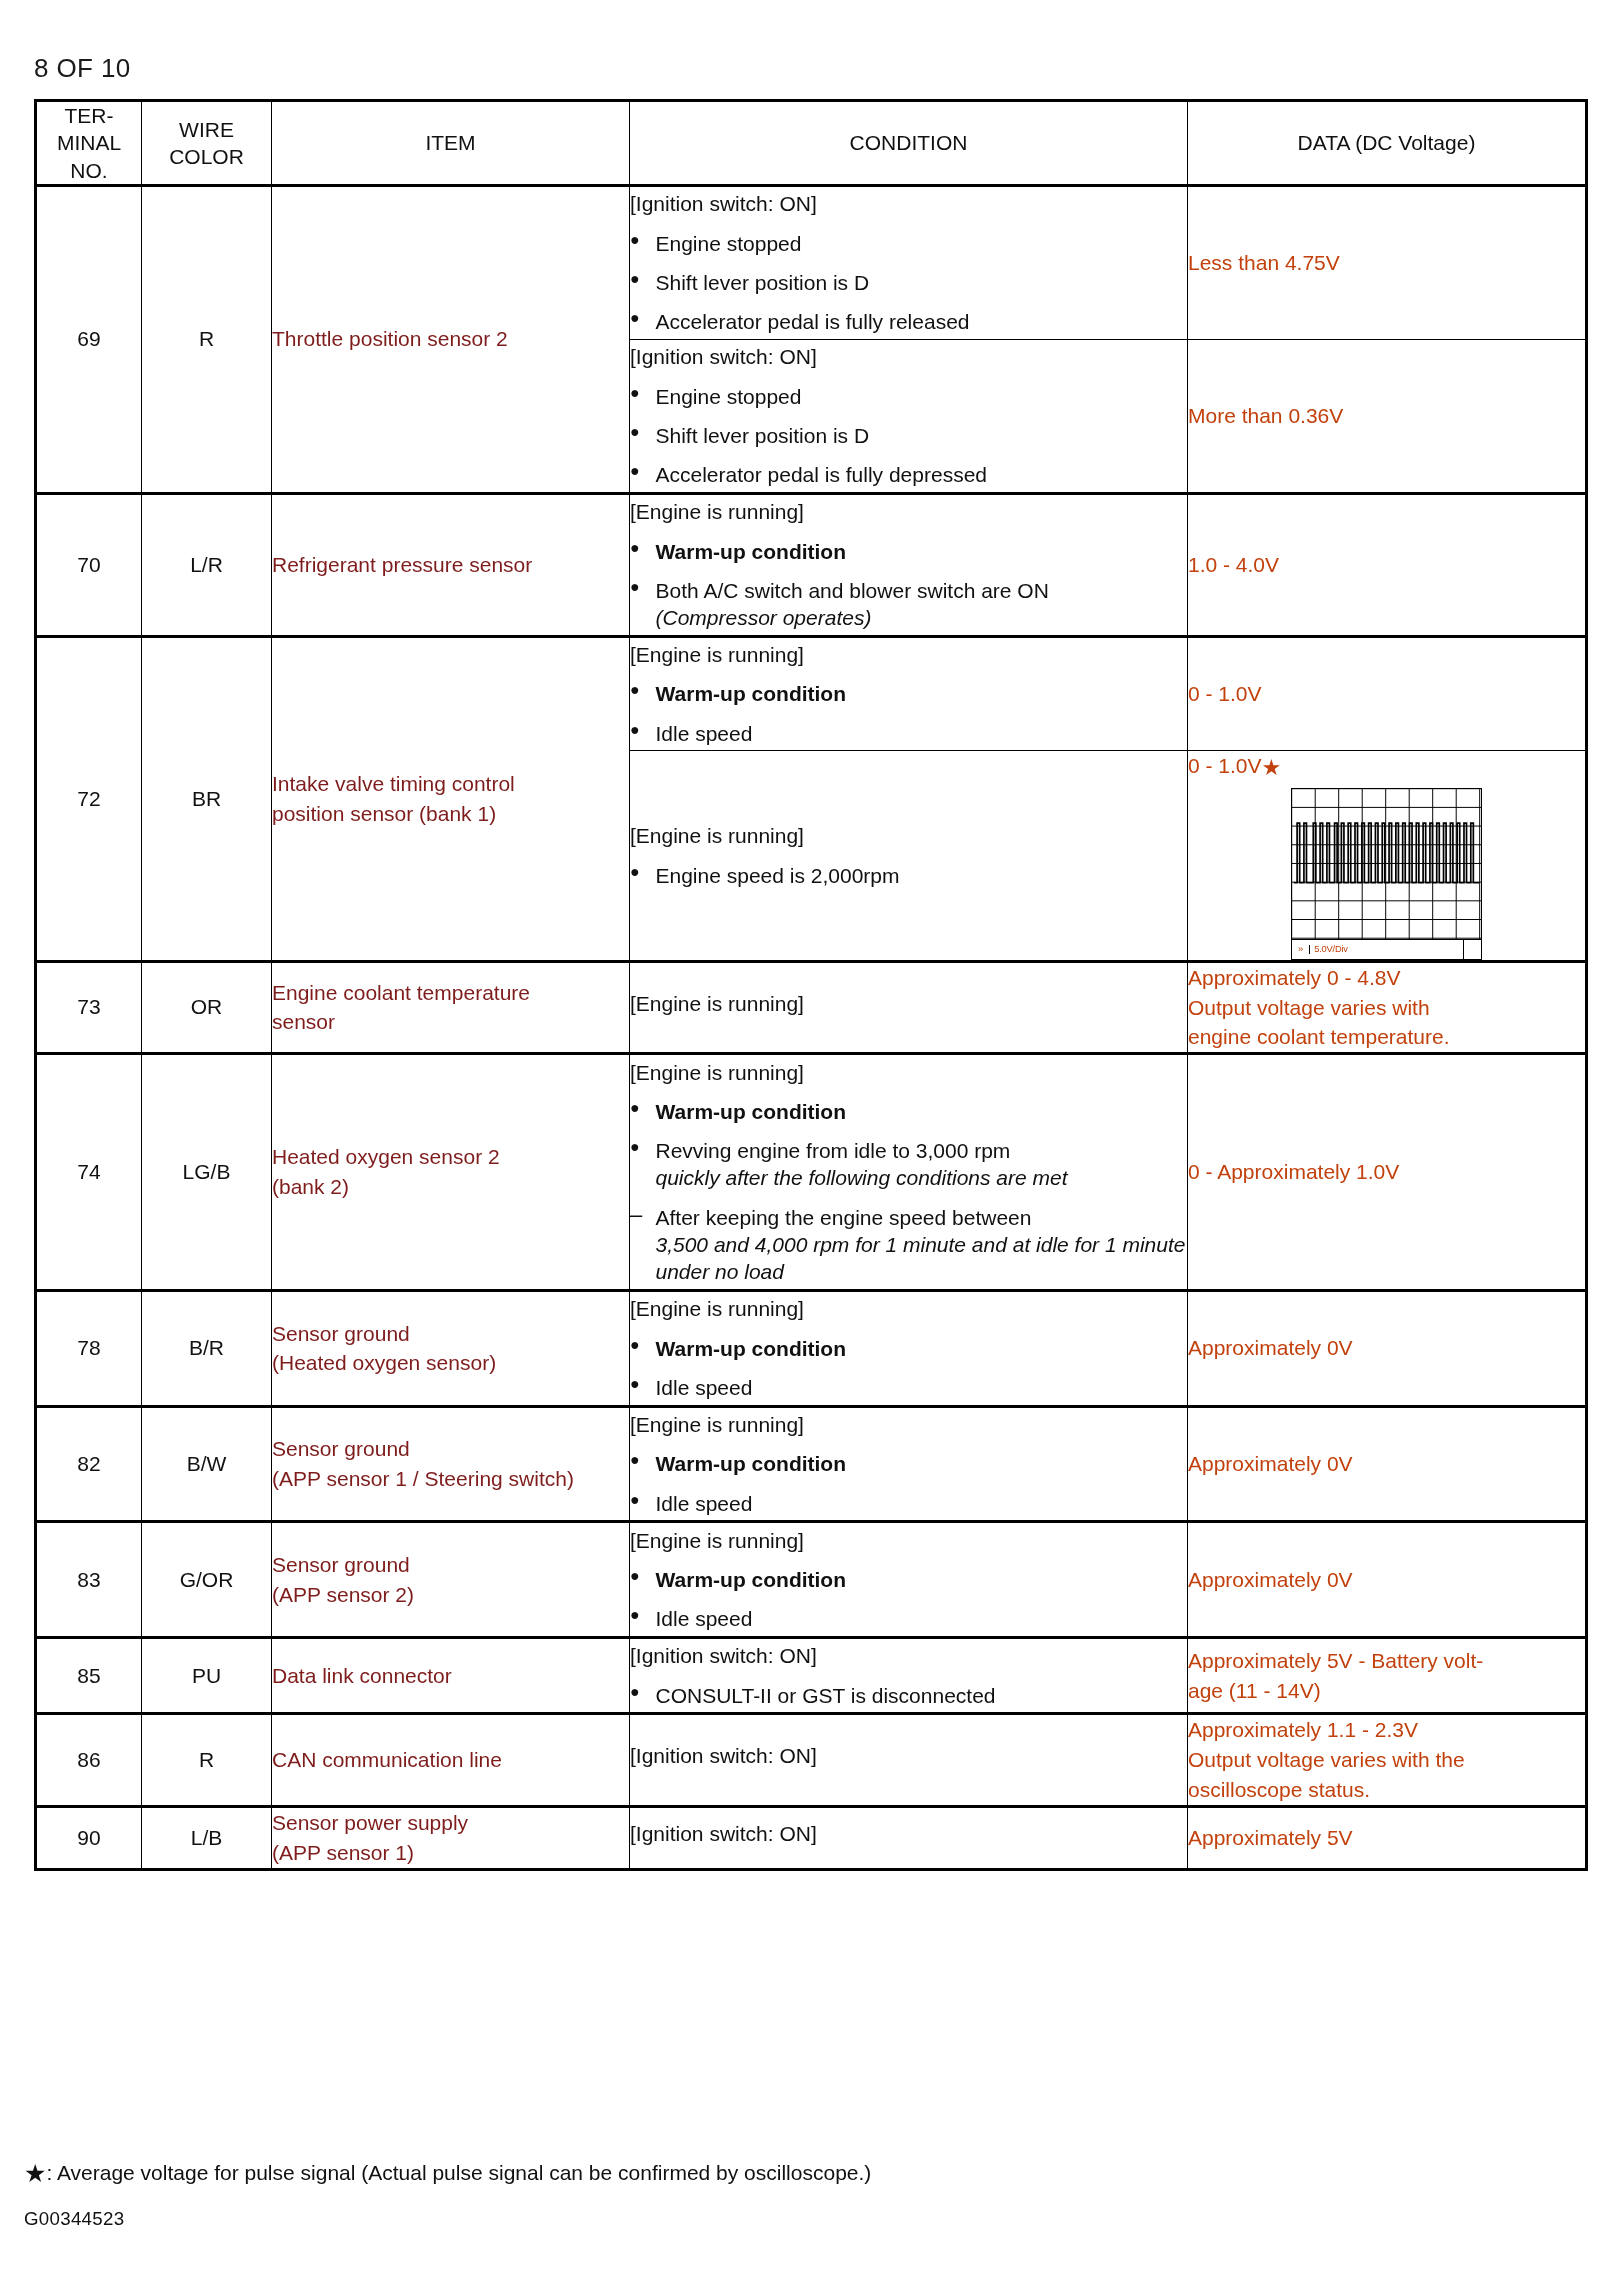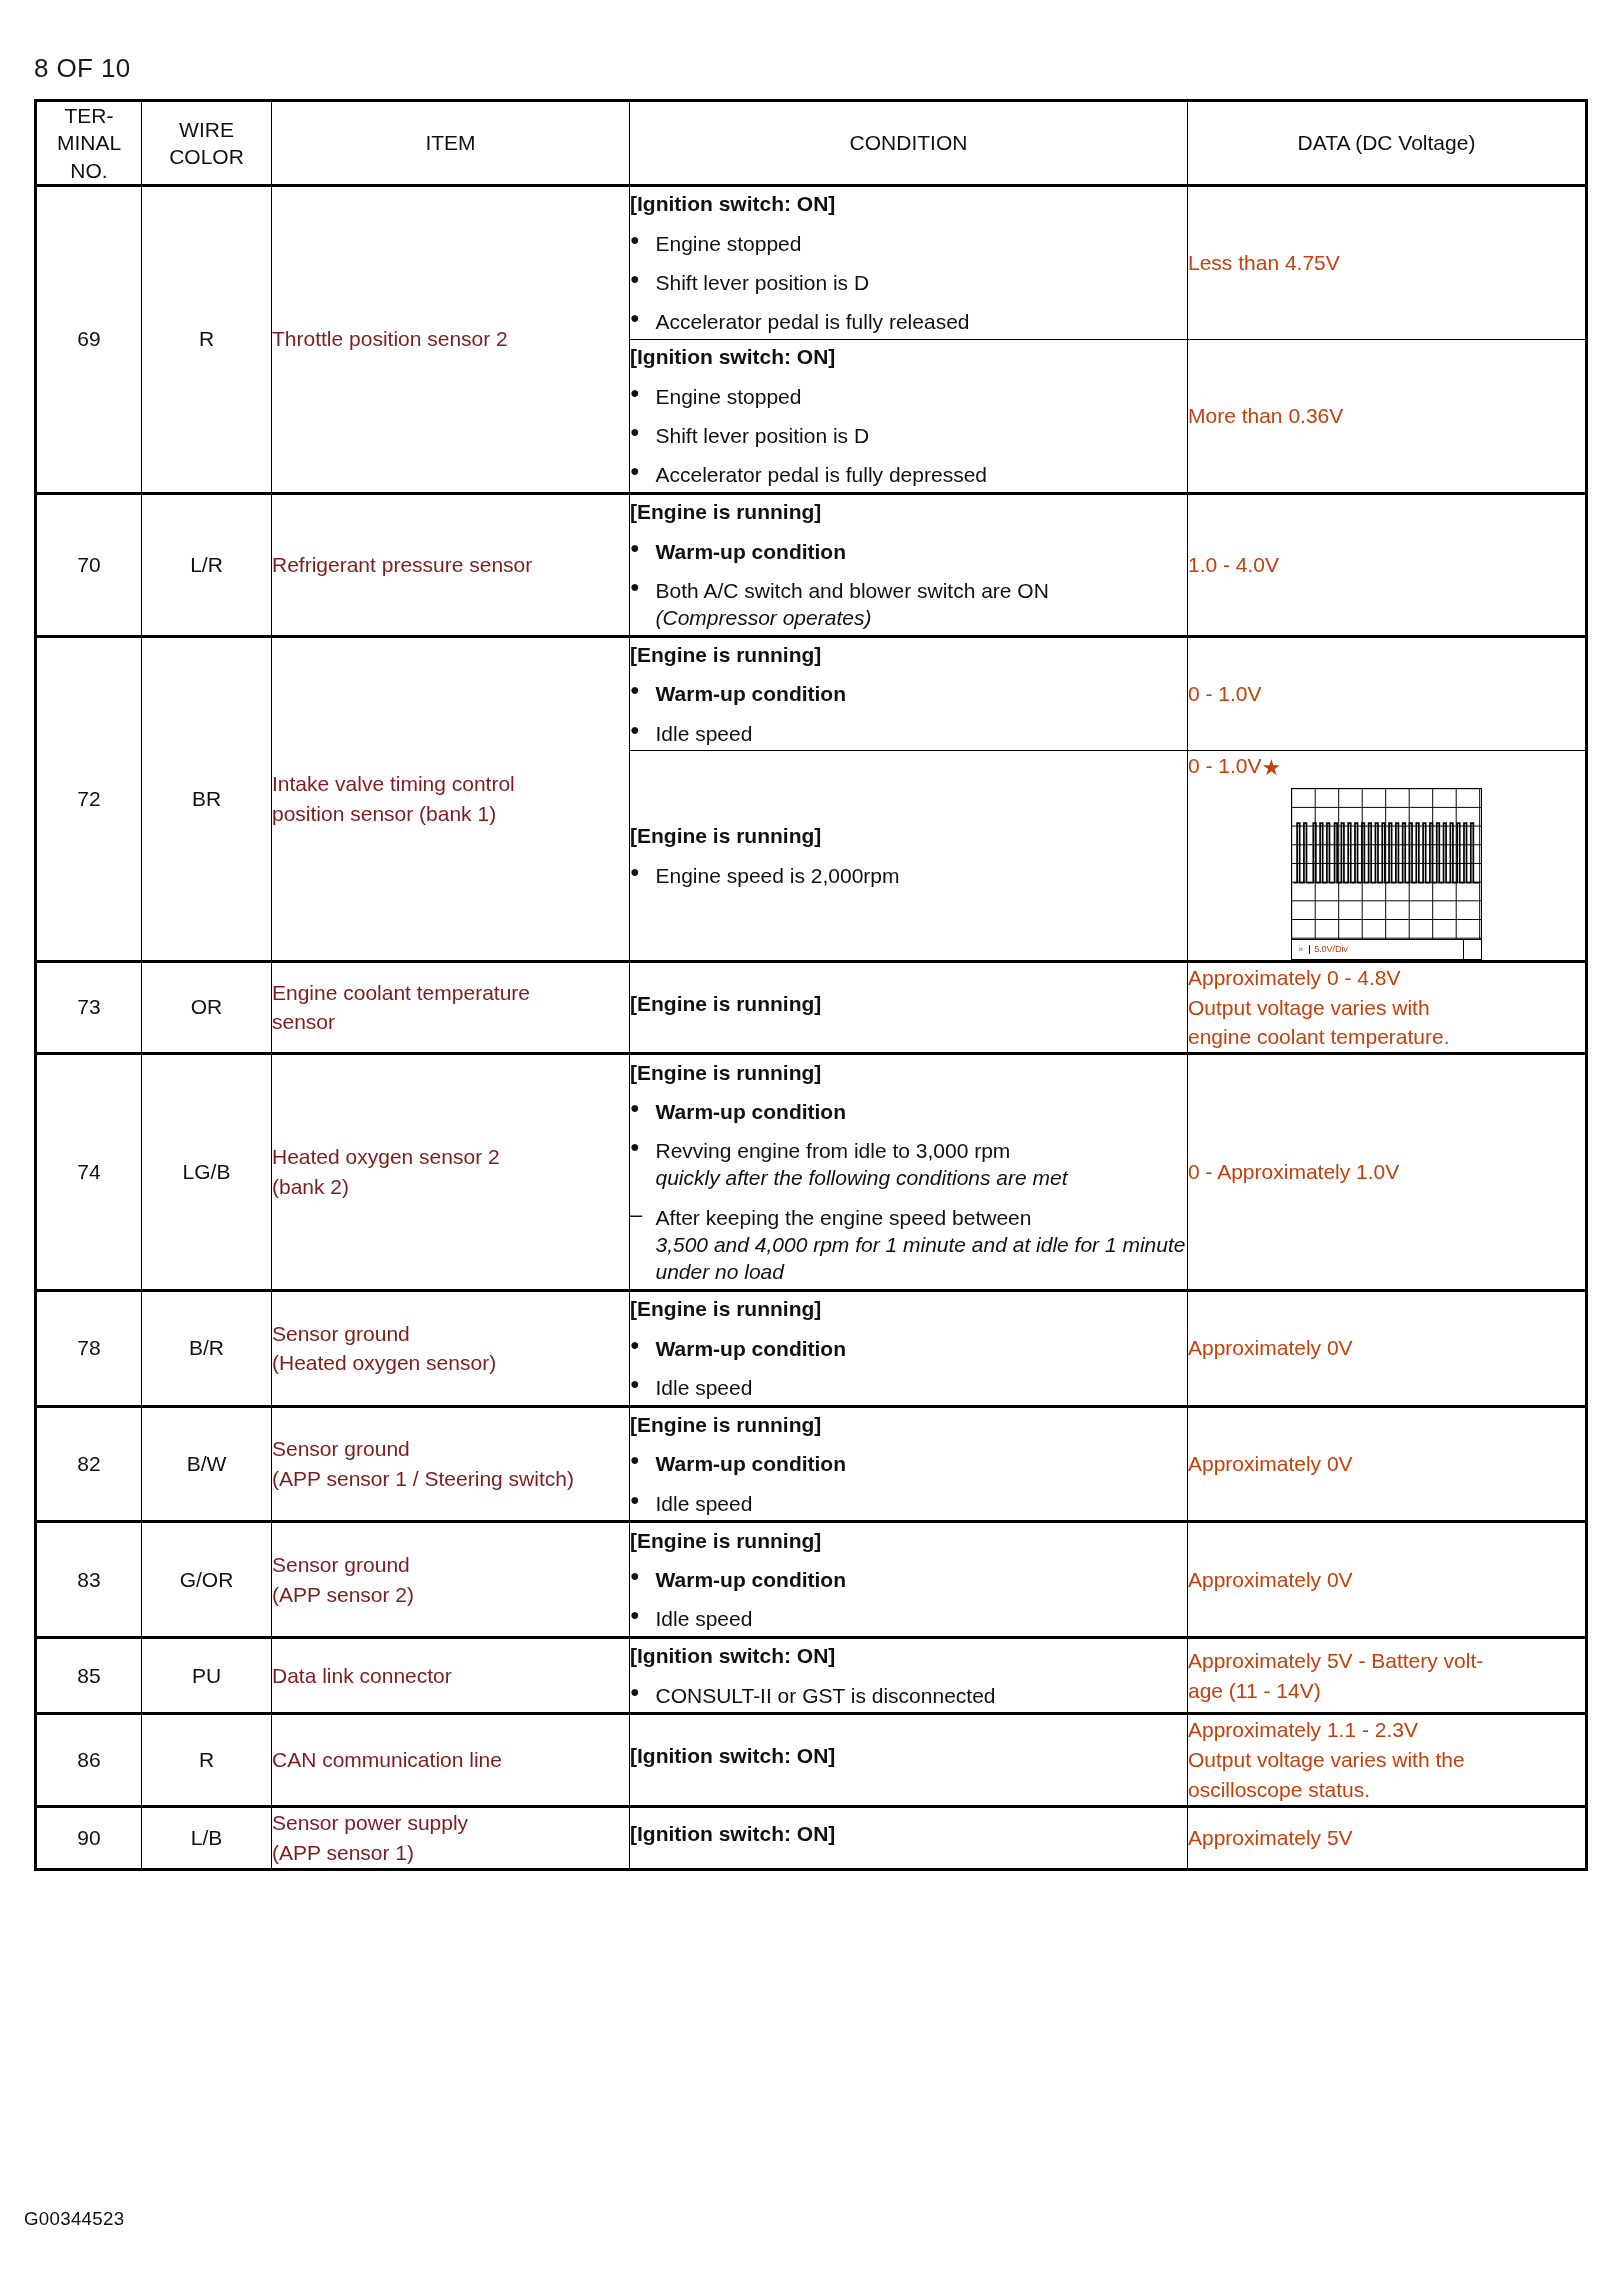--- a/index.html
+++ b/index.html
@@ -87,21 +87,21 @@
     line-height: 1.42;
     vertical-align: middle;
     color: #c2410c;
   }
   td.data.topalign { vertical-align: top; }
 
   
   tr.group-start > td { border-top: 3.4px solid #000; }
 
   .cond-head {
-    font-weight: bold;
+    font-weight: normal;
     margin: 3.4px 0 12px 0;
     display: block;
   }
   ul.bullets {
     list-style: none;
     margin: 0;
     padding: 0;
   }
   ul.bullets li {
     position: relative;
@@ -447,17 +447,20 @@
           <td class="cond">
             <span class="cond-head">[Ignition switch: ON]</span>
           </td>
           <td class="data">
             <div>Approximately 5V</div>
           </td>
         </tr>
       </tbody>
   </table>
 
+  <div class="footnote">
+    <span class="star">★</span><span>: Average voltage for pulse signal (Actual pulse signal can be confirmed by oscilloscope.)</span>
+  </div>
 
   <div class="docid">G00344523</div>
 
 </div>
 
 
 </body></html>

